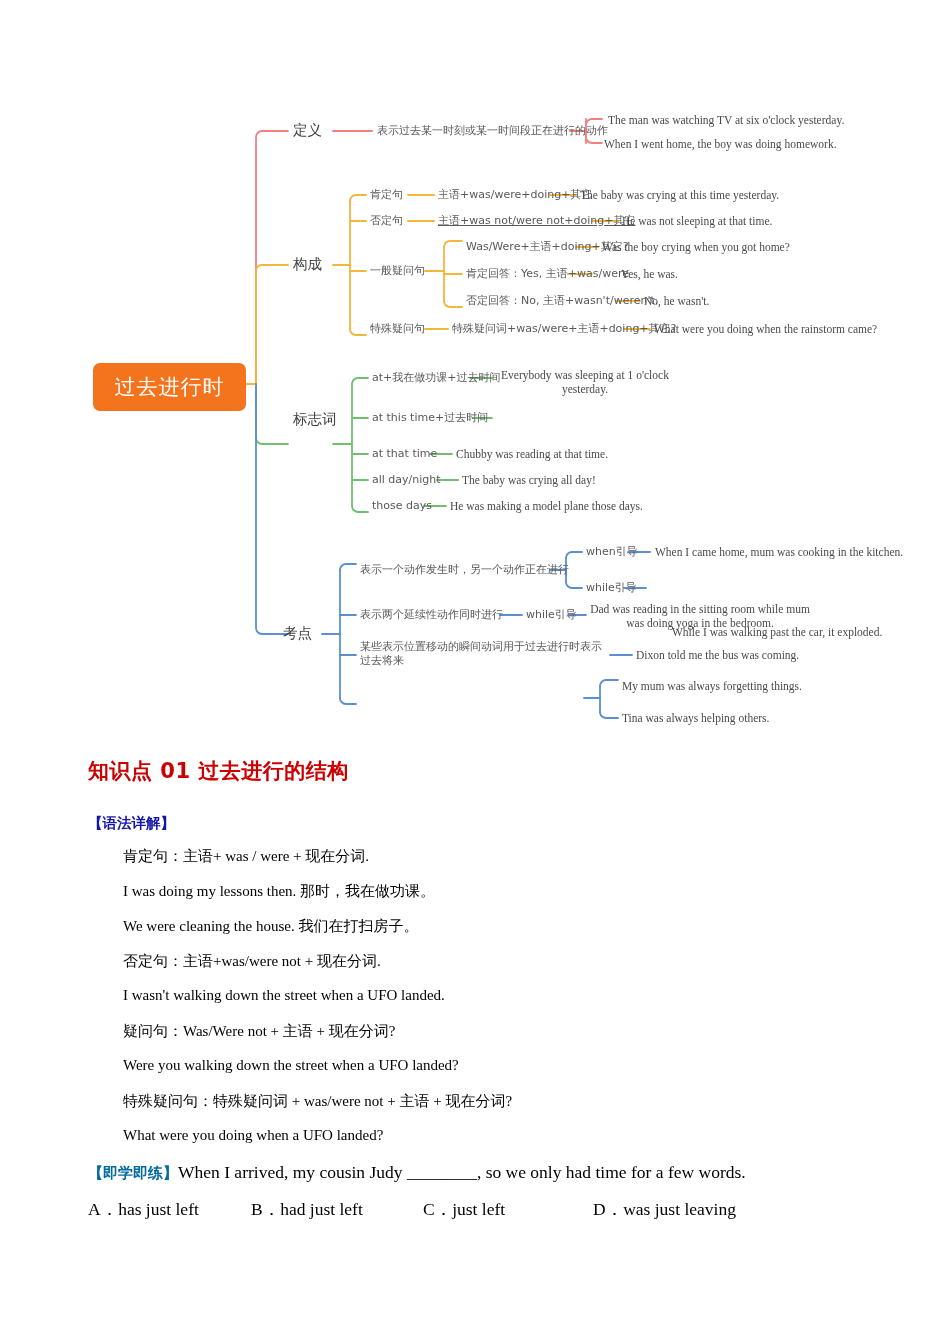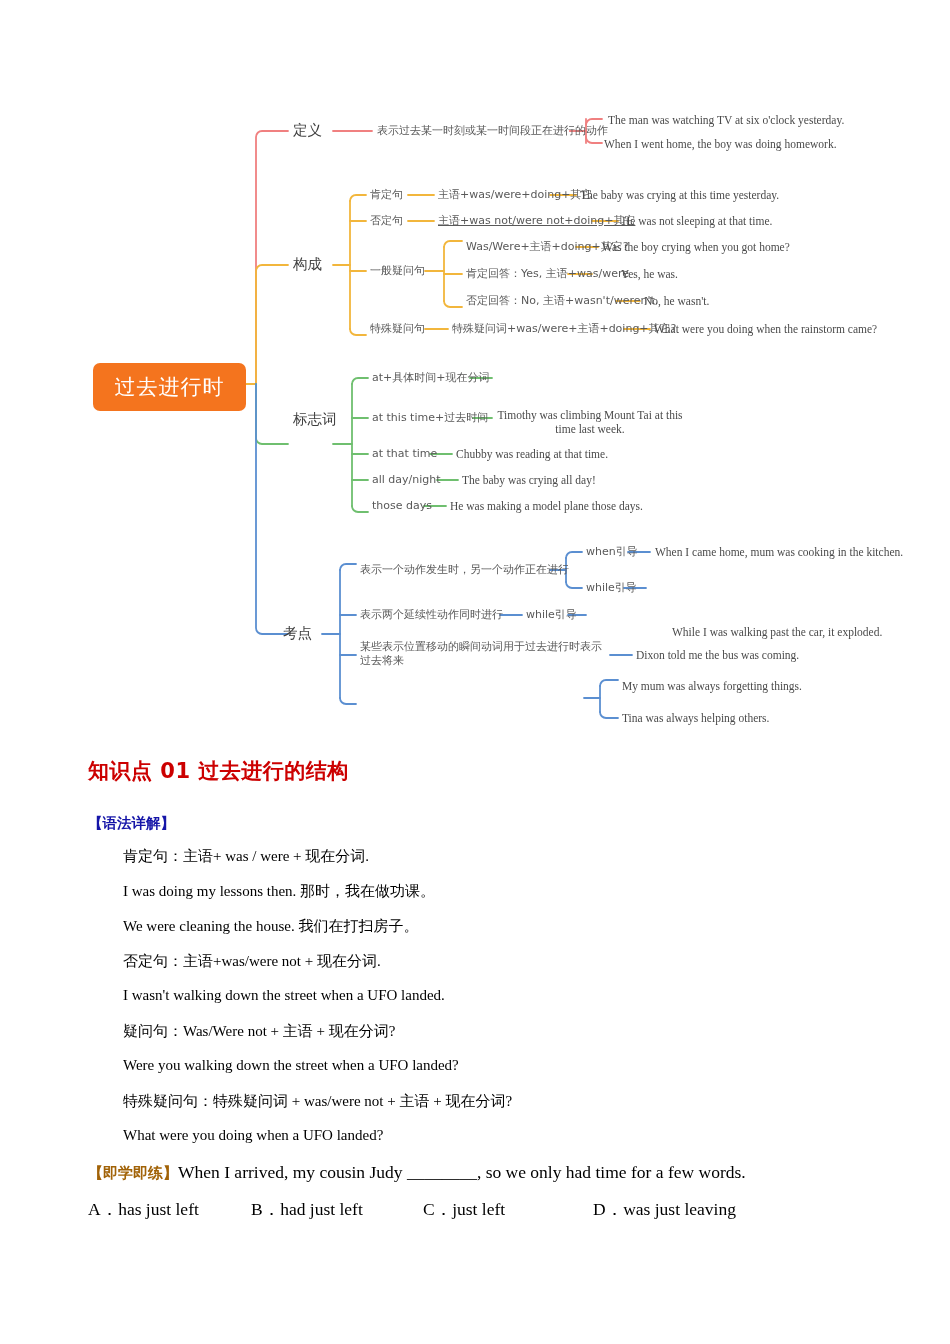--- a/index.html
+++ b/index.html
@@ -56,21 +56,21 @@
     position:absolute;left:123px;
     font-size:15px;color:#000;white-space:nowrap;
     font-family:"Liberation Serif","DejaVu Serif",serif;
   }
   .practice{
     position:absolute;left:88px;
     font-size:17.5px;color:#000;white-space:nowrap;
   }
   .practice b{
     font-family:Liberation Serif, serif;
-    font-weight:bold;color:#a16207;font-size:15px;
+    font-weight:bold;color:#0369a1;font-size:15px;
   }
   .opts{position:absolute;left:88px;width:780px;font-size:17.5px;}
   .opt{position:absolute;white-space:nowrap;}
 </style>
 </head>
 <body>
 
 <div class="page">
 
   <div id="mindmap">
@@ -181,44 +181,45 @@
     <div class="node ex" style="left:596px;top:267px;padding-left:25px;">Yes, he was.</div>
     <div class="node cn lvl2" style="left:466px;top:294px;">否定回答：No, 主语+wasn't/weren't.</div>
     <div class="node ex" style="left:644px;top:294px;">No, he wasn't.</div>
 
     <div class="node cn lvl2" style="left:370px;top:322px;">特殊疑问句</div>
     <div class="node cn lvl2" style="left:452px;top:322px;">特殊疑问词+was/were+主语+doing+其它?</div>
     <div class="node ex" style="left:654px;top:322px;">What were you doing when the rainstorm came?</div>
 
     <div class="node cn lvl1" style="left:293px;top:410px;">标志词</div>
 
-    <div class="node cn lvl2" style="left:372px;top:371px;">at+具体时间+现在分词</div>
+    <div class="node cn lvl2" style="left:372px;top:371px;">at+我在做功课+过去时间</div>
+    <div class="node wrap ex" style="left:496px;top:368px;width:178px;">Everybody was sleeping at 1 o'clock yesterday.</div>
 
     <div class="node cn lvl2" style="left:372px;top:411px;">at this time+过去时间</div>
-    <div class="node wrap ex" style="left:490px;top:408px;width:200px;">Timothy was climbing Mount Tai at this time last week.</div>
 
     <div class="node cn lvl2" style="left:372px;top:447px;">at that time</div>
     <div class="node ex" style="left:456px;top:447px;">Chubby was reading at that time.</div>
 
     <div class="node cn lvl2" style="left:372px;top:473px;">all day/night</div>
     <div class="node ex" style="left:462px;top:473px;">The baby was crying all day!</div>
 
     <div class="node cn lvl2" style="left:372px;top:499px;">those days</div>
     <div class="node ex" style="left:450px;top:499px;">He was making a model plane those days.</div>
 
     <div class="node cn lvl1" style="left:283px;top:624px;">考点</div>
 
     <div class="node cn lvl2" style="left:360px;top:563px;">表示一个动作发生时，另一个动作正在进行</div>
     <div class="node cn lvl2" style="left:586px;top:545px;">when引导</div>
     <div class="node ex" style="left:655px;top:545px;">When I came home, mum was cooking in the kitchen.</div>
     <div class="node cn lvl2" style="left:586px;top:581px;">while引导</div>
     <div class="node ex" style="left:672px;top:581px;margin-top:44px;">While I was walking past the car, it exploded.</div>
 
     <div class="node cn lvl2" style="left:360px;top:608px;">表示两个延续性动作同时进行</div>
     <div class="node cn lvl2" style="left:526px;top:608px;">while引导</div>
+    <div class="node wrap ex" style="left:590px;top:602px;width:220px;">Dad was reading in the sitting room while mum was doing yoga in the bedroom.</div>
 
     <div class="node wrap cn lvl2" style="left:360px;top:640px;width:252px;text-align:left;">某些表示位置移动的瞬间动词用于过去进行时表示过去将来</div>
     <div class="node ex" style="left:636px;top:648px;">Dixon told me the bus was coming.</div>
 
     <div class="node ex" style="left:622px;top:679px;">My mum was always forgetting things.</div>
     <div class="node ex" style="left:622px;top:711px;">Tina was always helping others.</div>
   </div>
 
   <div id="doc">
 

